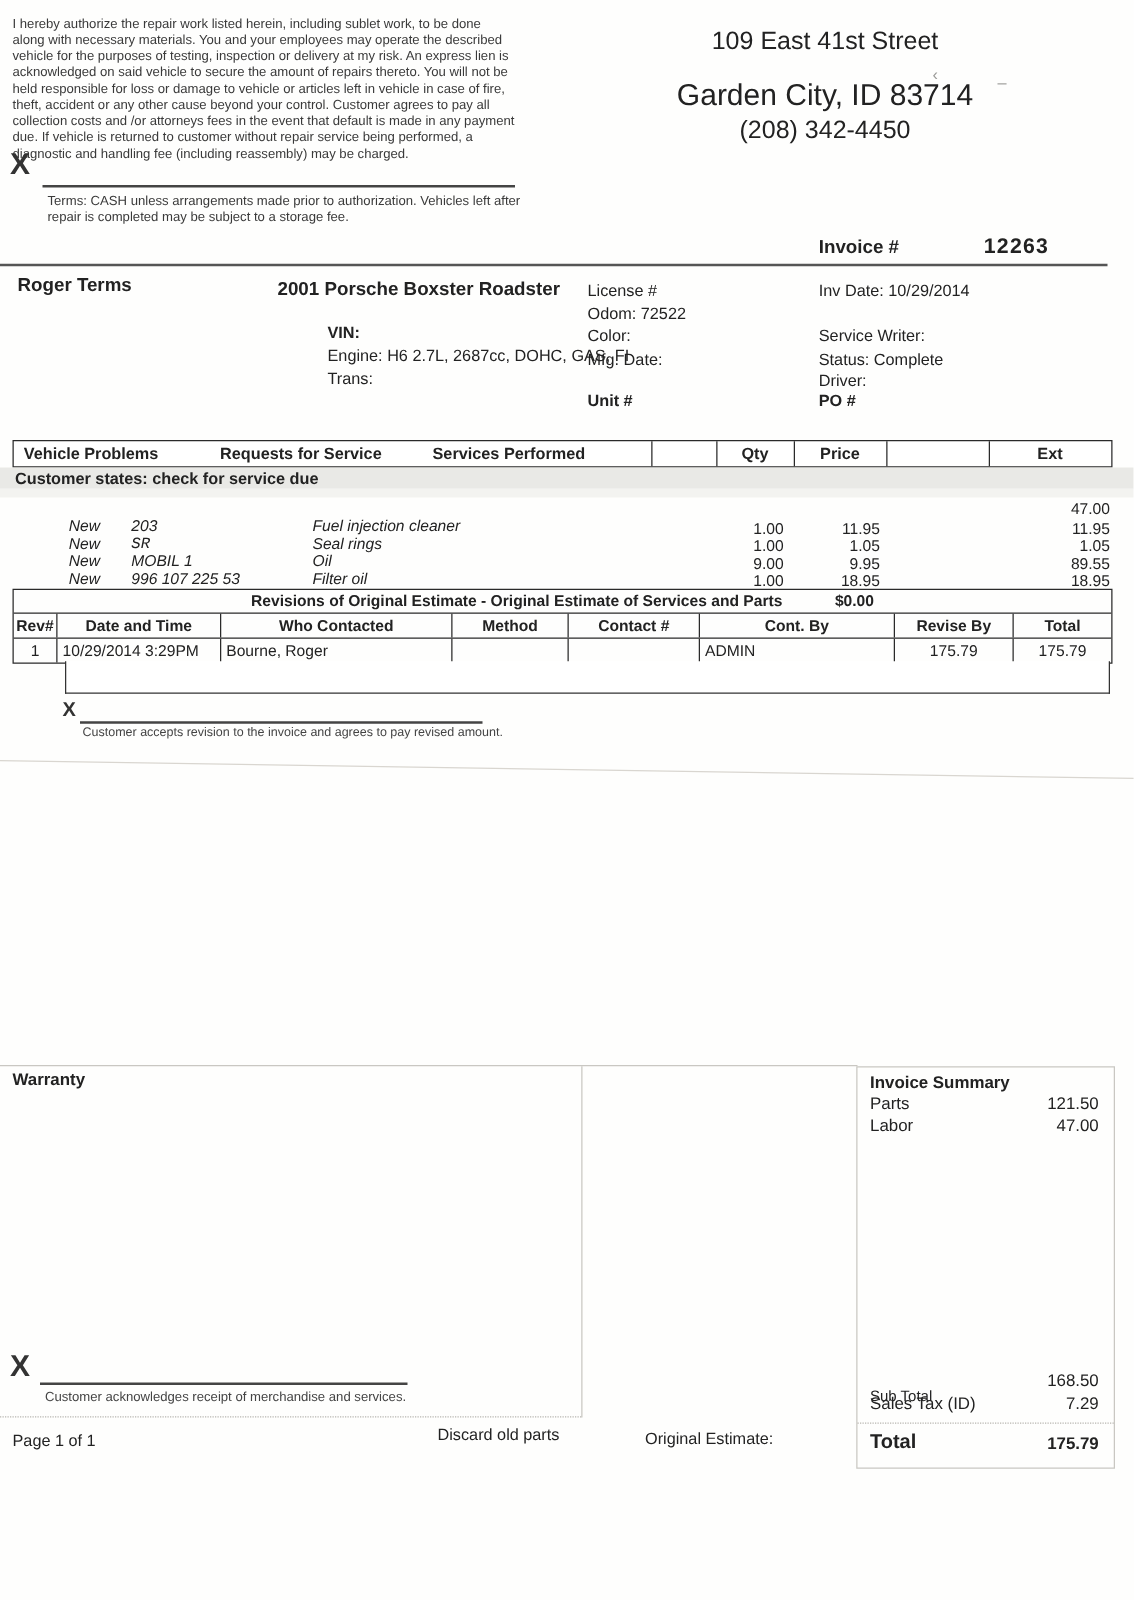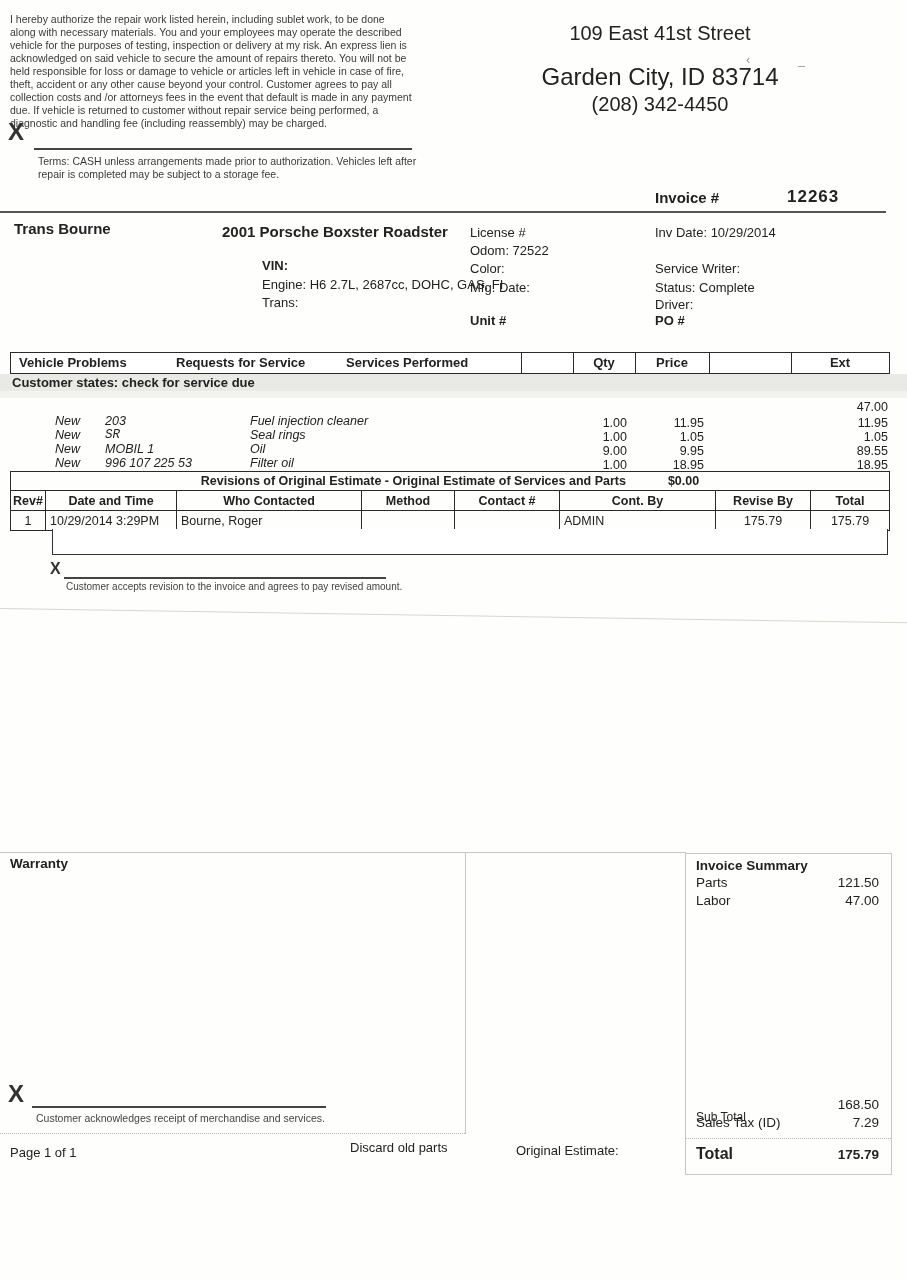--- a/index.html
+++ b/index.html
@@ -50,21 +50,21 @@
     <div style="font-size:20px;margin-top:2px;">(208) 342-4450</div>
   </div>
 
   <div class="abs artifact" style="left:746px;top:52px;font-size:13px;">‹</div>
   <div class="abs artifact" style="left:798px;top:58px;font-size:13px;">–</div>
 
   <div class="abs b" style="left:655px;top:189px;font-size:15px;">Invoice #</div>
   <div class="abs b" style="left:787px;top:187px;font-size:17px;letter-spacing:1px;">12263</div>
   <div class="abs" style="left:0;top:211px;width:886px;border-bottom:2px solid #555;"></div>
 
-  <div class="abs b" style="left:14px;top:220px;font-size:15px;">Trans Bourne</div>
+  <div class="abs b" style="left:14px;top:220px;font-size:15px;">Roger Terms</div>
   <div class="abs b" style="left:222px;top:223px;font-size:15px;">2001 Porsche Boxster Roadster</div>
   <div class="abs b fs13" style="left:262px;top:258px;">VIN:</div>
   <div class="abs fs13" style="left:262px;top:277px;">Engine: H6 2.7L, 2687cc, DOHC, GAS, FI</div>
   <div class="abs fs13" style="left:262px;top:295px;">Trans:</div>
 
   <div class="abs fs13" style="left:470px;top:225px;">License #</div>
   <div class="abs fs13" style="left:470px;top:243px;">Odom:  72522</div>
   <div class="abs fs13" style="left:470px;top:261px;">Color:</div>
   <div class="abs fs13" style="left:470px;top:280px;">Mfg. Date:</div>
   <div class="abs b fs13" style="left:470px;top:313px;">Unit #</div>

